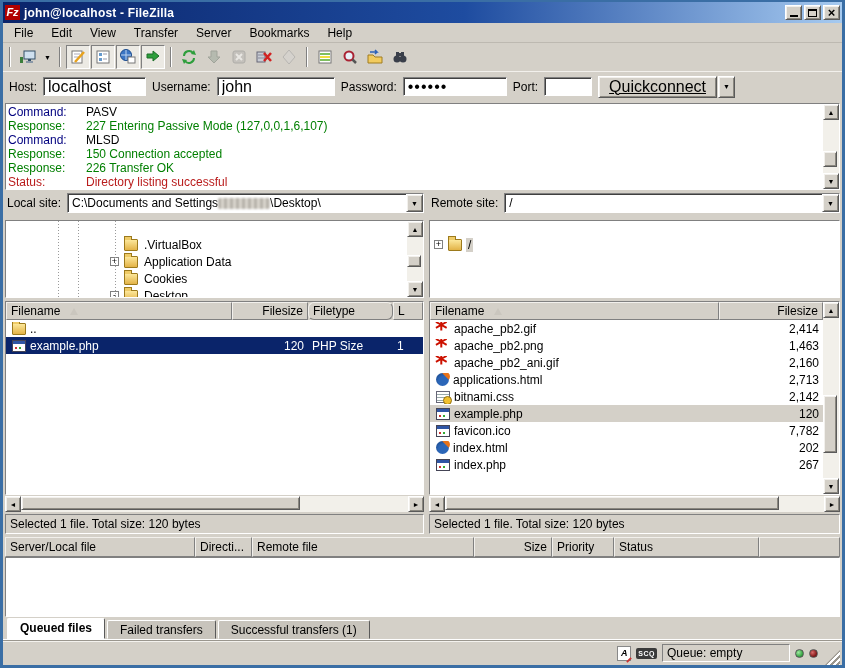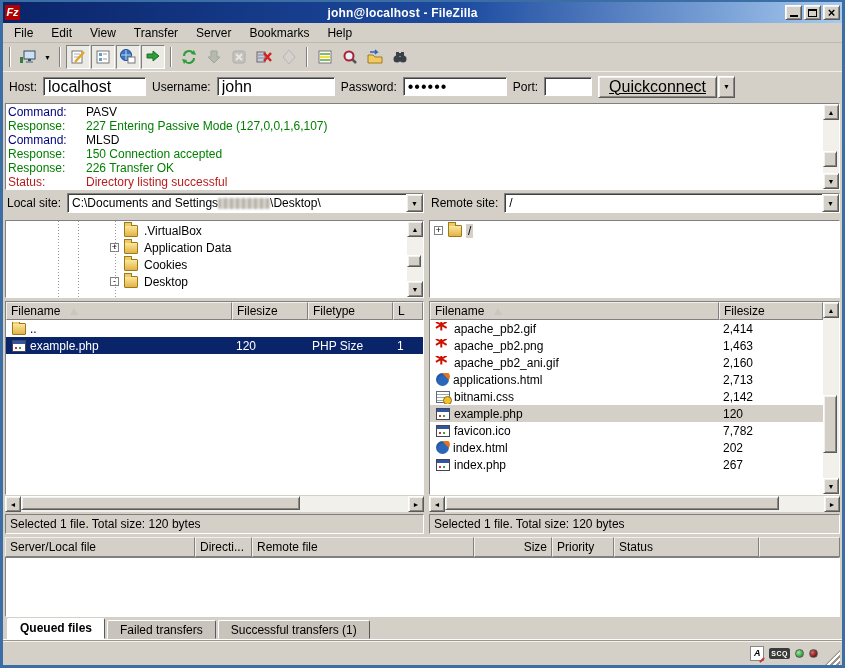--- a/index.html
+++ b/index.html
@@ -14,21 +14,21 @@
             box-shadow: inset 1px 1px 0 #F2F0EC, inset -1px -1px 0 #8A877F; }
   .sunk   { border:1px solid; border-color:#808080 #FFFFFF #FFFFFF #808080;
             box-shadow: inset 1px 1px 0 #404040; background:#FFFFFF; }
   .panelsunk { border:1px solid; border-color:#808080 #FFFFFF #FFFFFF #808080; background:#D4D0C8; }
 
   
   .titlebar { height:21px; flex:none; display:flex; align-items:center; gap:4px; padding:0 2px;
     background: linear-gradient(to right,#0A246A,#1E4CA0 55%,#A6CAF0); color:#fff; }
   .fz-logo { width:15px; height:15px; background:#B00000; color:#fff; font-weight:bold; font-style:italic;
     font-size:11px; line-height:15px; text-align:center; flex:none; }
-  .title-text { font-weight:bold; font-size:12px; flex:1; white-space:nowrap; letter-spacing:.2px;text-align:center; }
+  .title-text { font-weight:bold; font-size:12px; flex:1; white-space:nowrap; letter-spacing:.2px; }
   .winbtns { display:flex; gap:2px; flex:none; }
   .winbtn { width:17px; height:15px; display:flex; align-items:center; justify-content:center; cursor:default; color:#000; }
   .glyph-min { width:8px; height:2px; background:#000; margin-top:7px; }
   .glyph-max { width:9px; height:8px; border:1px solid #000; border-top:2px solid #000; }
   .glyph-close::before { content:"×"; font-weight:bold; font-size:13px; line-height:13px; }
 
   
   .menubar { height:20px; flex:none; display:flex; align-items:center; padding-left:2px; border-bottom:1px solid #BDB9B1; }
   .menu-item { padding:2px 9px; cursor:default; }
 
@@ -80,44 +80,44 @@
   .siterow { height:22px; flex:none; display:flex; align-items:center; gap:2px; margin-bottom:6px; }
   .sitelabel { padding:2px 4px 2px 2px; white-space:nowrap; }
   .combo { flex:1; display:flex; height:20px; background:#fff; align-items:stretch; }
   .combo-text { flex:1; padding:2px 4px; white-space:nowrap; overflow:hidden; }
   .combo-btn { width:17px; flex:none; display:flex; align-items:center; justify-content:center; }
   .combo-btn::before { content:"▼"; font-size:7px; }
   .blurblock { display:inline-block; width:52px; height:11px; vertical-align:middle; border-radius:2px;
     background:repeating-linear-gradient(90deg,#B5B1A9 0 3px,#DAD6CE 3px 6px); filter:blur(1.3px); }
 
   .treepanel { height:78px; flex:none; display:flex; margin-bottom:3px; }
-  .treebody { flex:1; background:#fff; position:relative; overflow:hidden; padding-top:1px; }
+  .treebody { flex:1; background:#fff; position:relative; overflow:hidden; padding-top:15px; }
   .guide { position:absolute; top:0; bottom:0; width:1px;
     background:repeating-linear-gradient(to bottom,#9a9a9a 0 1px,transparent 1px 3px); }
   .tree-row { display:flex; align-items:center; height:17px; padding-left:104px; white-space:nowrap; }
   .expander { width:9px; height:9px; flex:none; border:1px solid #808080; background:#fff; font-size:9px;
     line-height:7px; text-align:center; margin-right:3px; color:#000; }
   .expander.none { visibility:hidden; }
   .tree-label { padding:0 2px; }
   .tree-label.sel { background:#D4D0C8; }
 
   
   .listpanel { flex:1; display:flex; min-height:0; }
   .listbody { flex:1; background:#fff; display:flex; flex-direction:column; overflow:hidden; min-width:0;}
   .lheader { display:flex; flex:none; height:18px; background:#D4D0C8; }
   .hcell { border:1px solid; border-color:#F2F0EC #808080 #808080 #F2F0EC; background:#D4D0C8;
     padding:1px 4px; display:flex; align-items:center; white-space:nowrap; overflow:hidden; }
   .sort-asc { width:0; height:0; border-left:4px solid transparent; border-right:4px solid transparent;
     border-bottom:7px solid #CAC6BE; margin-left:10px; }
   .frow { display:flex; align-items:center; height:17px; white-space:nowrap; }
   .fcell { padding:0 4px; overflow:hidden; display:flex; align-items:center; }
-  .num { }
+  .num { justify-content:flex-end; }
   .frow.sel-active { background:#0A246A; color:#fff; }
   .frow.sel-inactive { background:#D4D0C8; }
-  .c-name-l { width:226px; flex:none; } .c-size-l { width:76px; flex:none; } .c-type-l { width:85px; flex:none; }
+  .c-name-l { width:226px; flex:none; } .c-size-l { width:76px; flex:none; } .c-type-l { width:85px; flex:none;border-radius:6px; }
   .c-last-l { flex:1; }
   .c-name-r { flex:1; } .c-size-r { width:104px; flex:none; }
   .statusline { height:20px; flex:none; display:flex; align-items:center; padding:0 4px; margin-top:2px;
     border:1px solid; border-color:#808080 #FFF #FFF #808080; background:#D4D0C8; white-space:nowrap; }
 
   
   .ficon { width:14px; height:12px; position:relative; display:inline-block; margin:0 4px 0 2px; flex:none; }
   [data-icon="folder"] { background:linear-gradient(#FCE79A,#E3B347); border:1px solid #9C7A1C; border-radius:1px; }
   [data-icon="folder"]::before { content:""; position:absolute; top:-4px; left:-1px; width:6px; height:3px;
     background:#EFCB67; border:1px solid #9C7A1C; border-bottom:none; }
@@ -567,18 +567,19 @@
 
   <div class="tabsrow">
     <span class="tab active">Queued files</span>
     <span class="tab">Failed transfers</span>
     <span class="tab">Successful transfers (1)</span>
   </div>
 
   <div class="statusbar">
     <span class="type-ind">A</span>
     <span class="sb-badge">SCQ</span>
+    <span class="queue-status">Queue: empty</span>
     <span class="led led-green"></span>
     <span class="led led-red"></span>
     <span class="grip"></span>
   </div>
 
 </div>
 
 </body></html>

